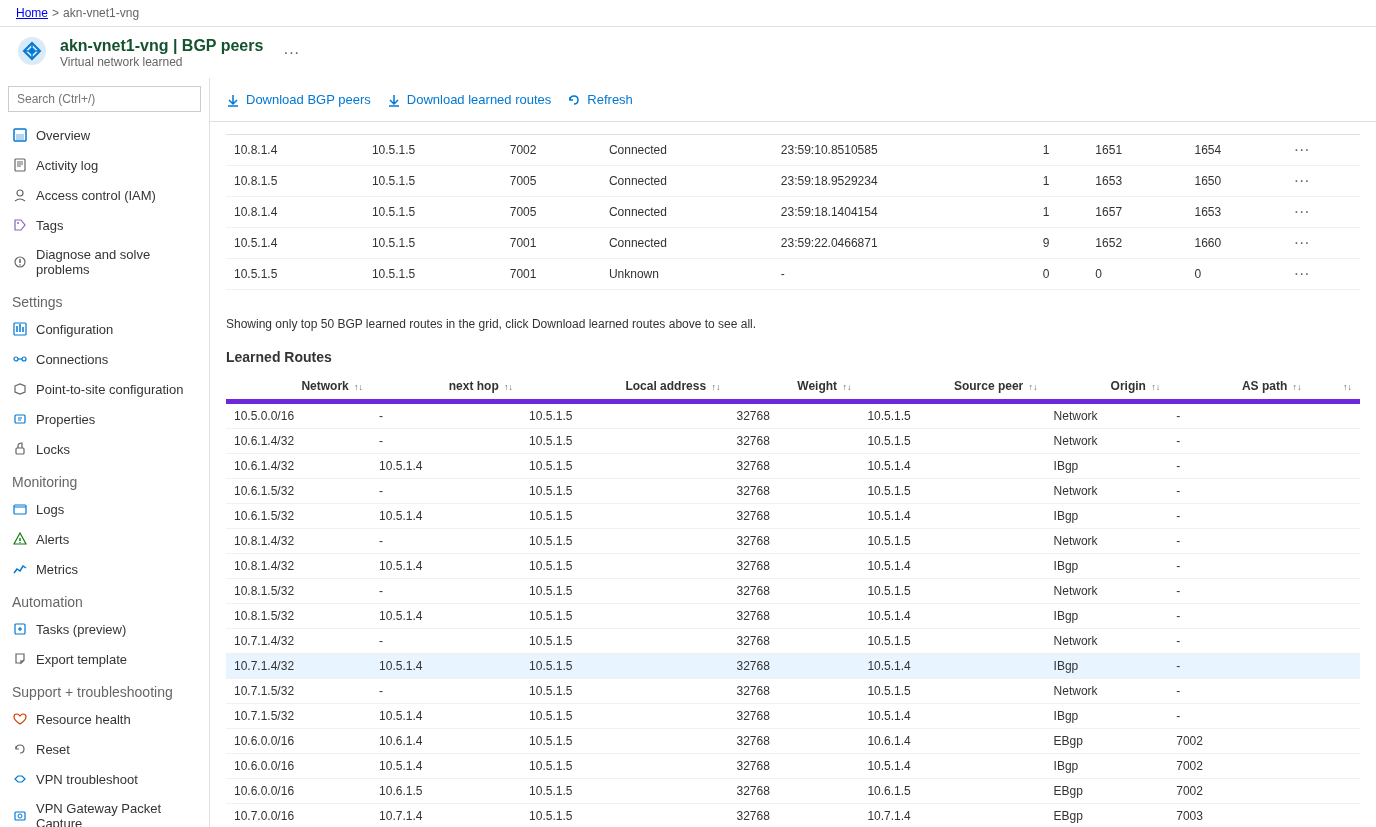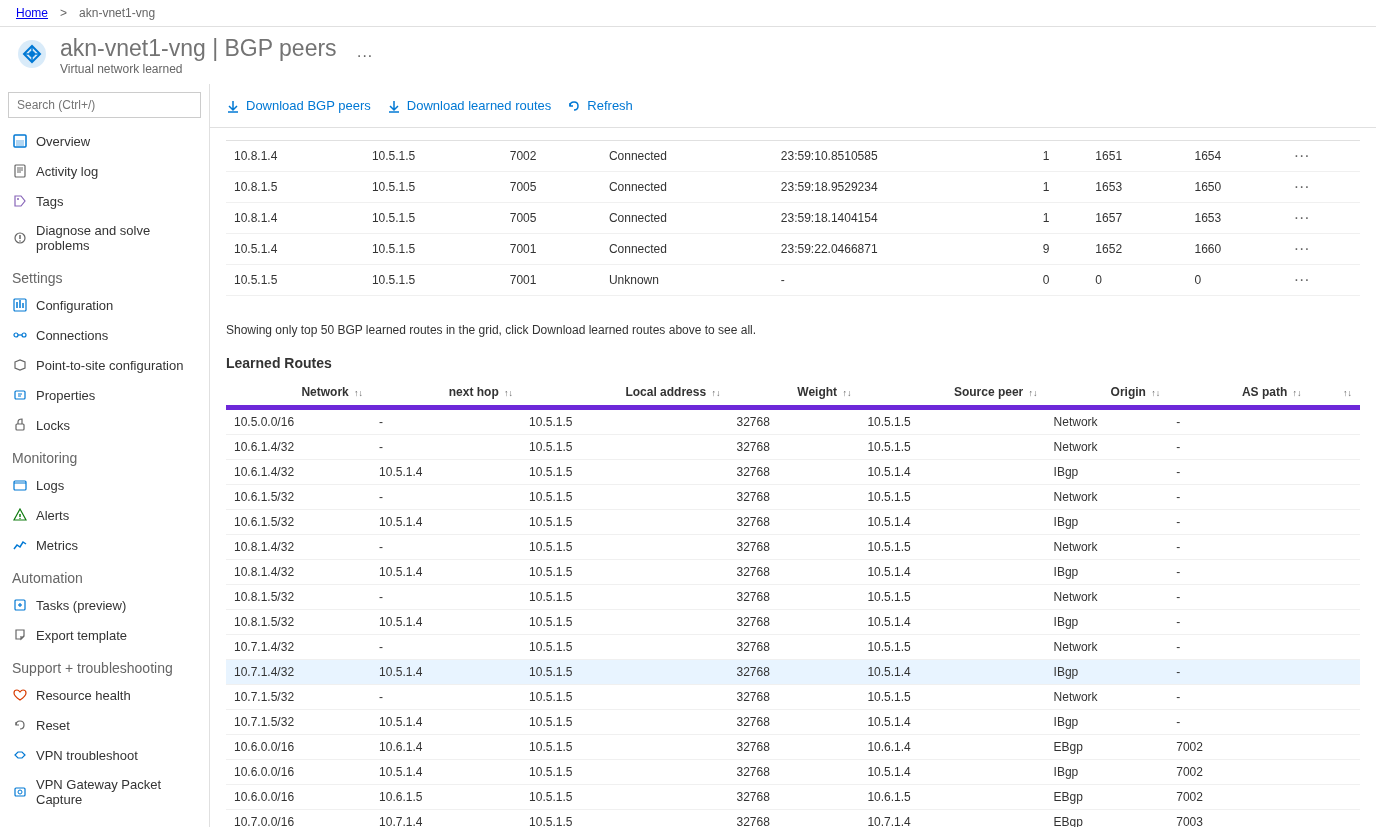--- a/index.html
+++ b/index.html
@@ -1,24 +1,24 @@
 <!DOCTYPE html>
 <html><head>
   <meta charset="utf-8">
   <style>
     * { box-sizing: border-box; margin: 0; padding: 0; }
     body { font-family: 'Segoe UI', Arial, sans-serif; font-size: 13px; background: #fff; color: #333; display: flex; flex-direction: column; height: 827px; overflow: hidden; }
 
     
-    .breadcrumb { padding: 6px 16px; font-size: 12px; color: #0078d4; display: flex; align-items: center; gap: 12px; border-bottom: 1px solid #e0e0e0; }
+    .breadcrumb { padding: 6px 16px; font-size: 12px; color: #0078d4; display: flex; align-items: center; gap: 4px; border-bottom: 1px solid #e0e0e0; }
     .breadcrumb span { color: #666; }
 
     
     .page-header { display: flex; align-items: center; padding: 8px 16px; gap: 12px; }
-    .header-title { font-size: 23px; font-weight: 400; color: #737373; }
+    .header-title { font-size: 16px; font-weight: 700; color: #14532d; }
     .header-subtitle { font-size: 12px; color: #666; }
     .more-icon { color: #666; cursor: pointer; font-size: 16px; margin-left: 8px; }
 
     
     .layout { display: flex; flex: 1; overflow: hidden; }
 
     
     .sidebar { width: 210px; border-right: 1px solid #e0e0e0; overflow-y: auto; flex-shrink: 0; }
     .sidebar-search { padding: 8px; }
     .sidebar-search input { width: 100%; padding: 5px 8px; border: 1px solid #ccc; font-size: 12px; }
@@ -108,20 +108,29 @@
         <svg width="14" height="14" viewBox="0 0 14 14">
             <rect x="2" y="1" width="10" height="12" rx="1" fill="none" stroke="#666" stroke-width="1.2"></rect>
             <line x1="4" y1="4" x2="10" y2="4" stroke="#666" stroke-width="1"></line>
             <line x1="4" y1="6" x2="10" y2="6" stroke="#666" stroke-width="1"></line>
             <line x1="4" y1="8" x2="8" y2="8" stroke="#666" stroke-width="1"></line>
           </svg>
       </span>
       <span>Activity log</span>
     </div>
     <div class="sidebar-item">
+      <span class="sidebar-icon">
+        <svg width="14" height="14" viewBox="0 0 14 14">
+            <circle cx="7" cy="5" r="3" fill="none" stroke="#666" stroke-width="1.2"></circle>
+            <path d="M2 13 Q7 9 12 13" fill="none" stroke="#666" stroke-width="1.2"></path>
+          </svg>
+      </span>
+      <span>Access control (IAM)</span>
+    </div>
+    <div class="sidebar-item">
       <span class="sidebar-icon icon-purple">
         <svg width="14" height="14" viewBox="0 0 14 14">
             <path d="M2 2 L8 2 L12 7 L8 12 L2 12 Z" fill="none" stroke="#8764b8" stroke-width="1.2"></path>
             <circle cx="5" cy="5" r="1" fill="#8764b8"></circle>
           </svg>
       </span>
       <span>Tags</span>
     </div>
     <div class="sidebar-item">
       <span class="sidebar-icon">

